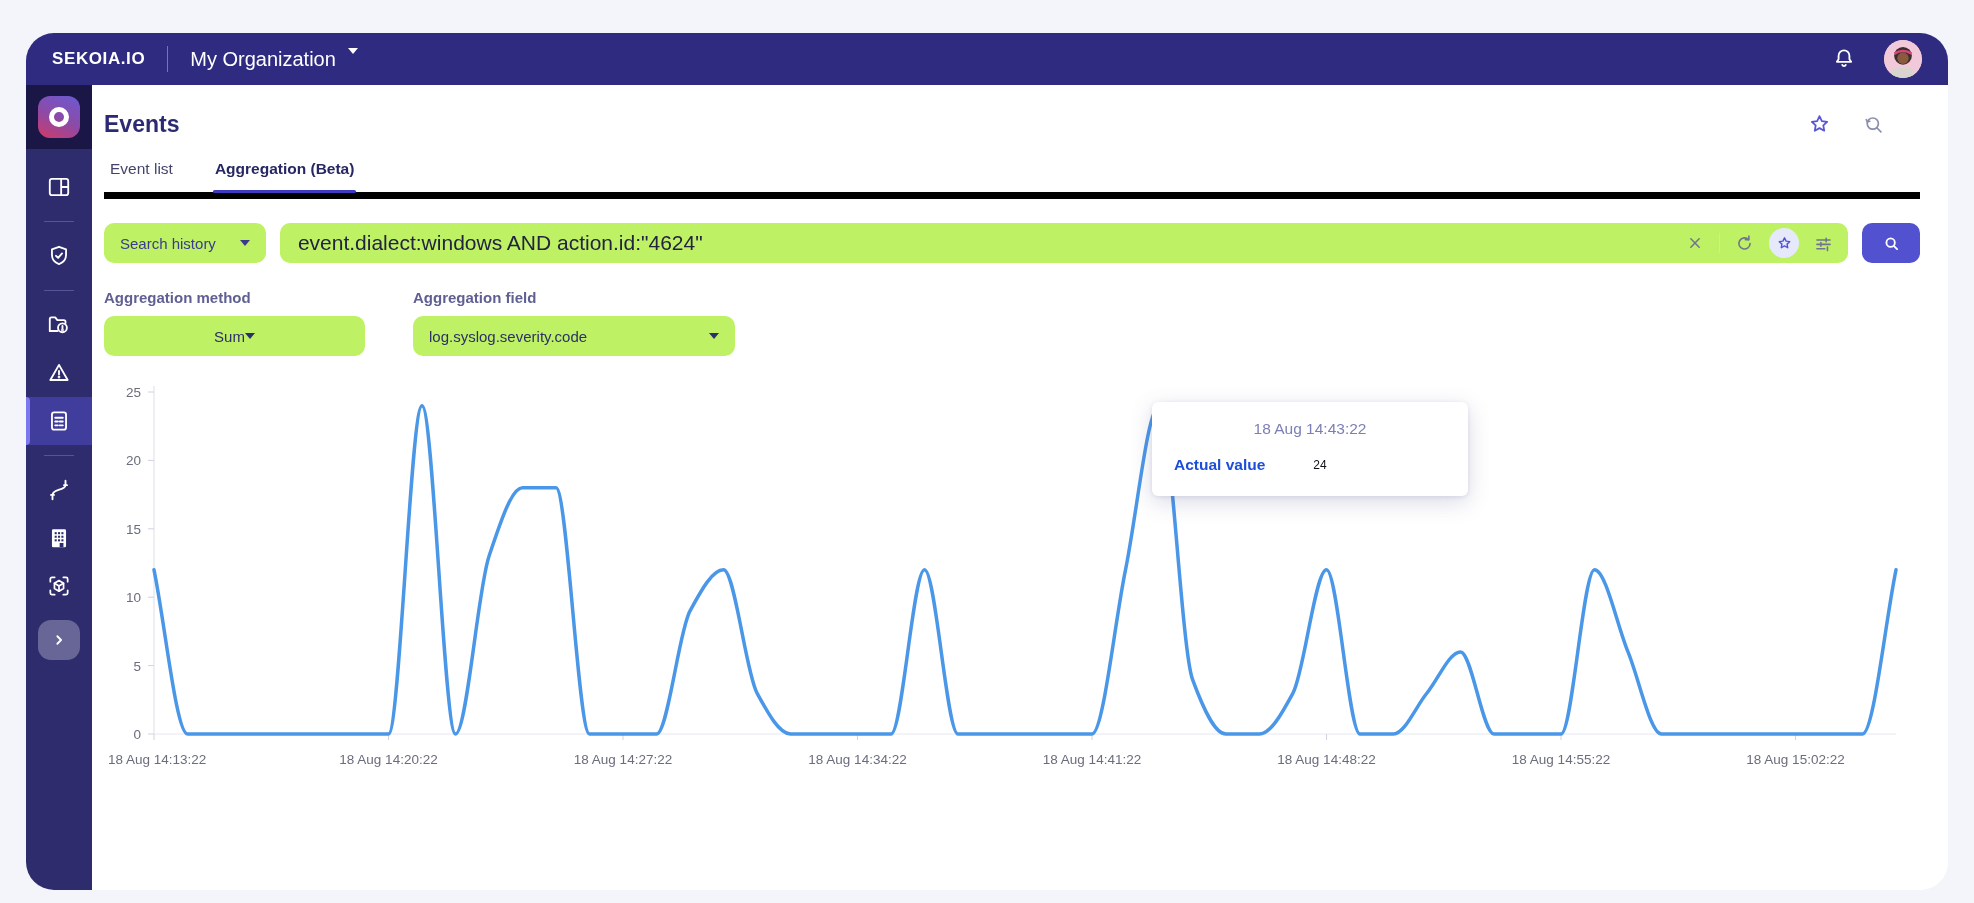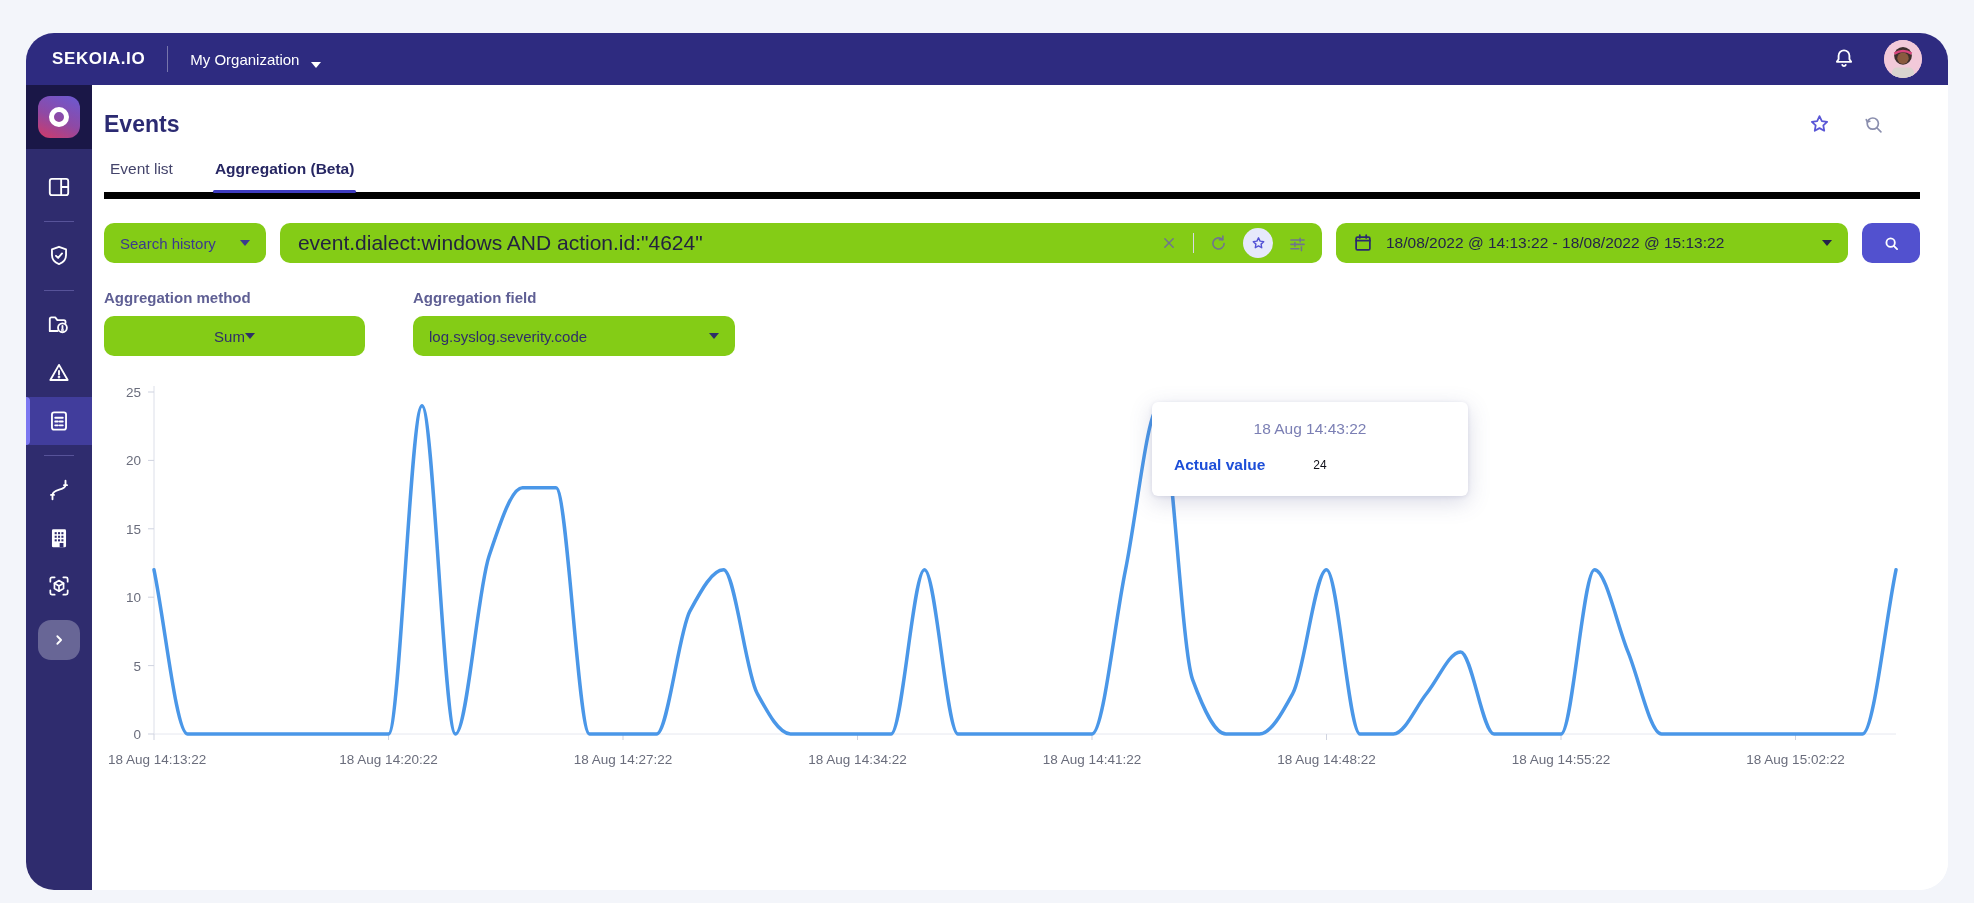--- a/index.html
+++ b/index.html
@@ -3,21 +3,21 @@
 <meta charset="utf-8">
 <style>
   * { box-sizing: border-box; margin: 0; padding: 0; }
   html,body { background:#f3f5fa; font-family:"Liberation Sans","DejaVu Sans",sans-serif; }
   .app-card { width:1922px; height:857px; margin:33px 26px 13px 26px; border-radius:28px; overflow:hidden;
               background:#ffffff; display:flex; flex-direction:column; }
   
   .topbar { height:52px; background:#2e2b80; display:flex; align-items:center; padding:0 26px; flex:none; }
   .brand { color:#fff; font-weight:800; font-size:17px; letter-spacing:.6px; }
   .tb-divider { width:1px; height:26px; background:rgba(255,255,255,.35); margin:0 22px; }
-  .org { display:flex; align-items:flex-end; gap:12px; color:#fff; font-size:15px; cursor:pointer; }
+  .org { display:flex; align-items:flex-start; gap:12px; color:#fff; font-size:20px; cursor:pointer; }
   .caret { width:0; height:0; border-left:5px solid transparent; border-right:5px solid transparent; border-top:6px solid #fff; }
   .tb-right { margin-left:auto; display:flex; align-items:center; gap:26px; }
   .bell-btn { width:28px; height:28px; display:flex; align-items:center; justify-content:center; cursor:pointer; }
   .avatar { width:38px; height:38px; border-radius:50%; background:#f2c9d9; overflow:hidden; cursor:pointer; }
   
   .body-row { flex:1; display:flex; min-height:0; }
   .sidebar { width:66px; background:#2f2c6e; flex:none; display:flex; flex-direction:column; align-items:center; }
   .logo-block { width:66px; height:64px; background:#1a1747; display:flex; align-items:center; justify-content:center; }
   .logo-sq { width:42px; height:42px; border-radius:12px; background:linear-gradient(205deg,#6a5ad3 0%,#8f49a4 55%,#d23a67 100%);
              display:flex; align-items:center; justify-content:center; cursor:pointer; }
@@ -33,21 +33,21 @@
   .content { flex:1; background:#fff; padding:26px 28px 0 12px; min-width:0; }
   .head-row { display:flex; align-items:center; }
   .page-title { font-size:23px; font-weight:700; color:#2b2a72; }
   .head-icons { margin-left:auto; display:flex; align-items:center; gap:30px; padding-right:34px; }
   .tabs { display:flex; gap:38px; margin-top:22px; border-bottom:7px solid #000000; padding-left:4px; }
   .tab { font-size:15.5px; color:#44446b; padding:0 2px 14px 2px; position:relative; cursor:pointer; }
   .tab.active { color:#272763; font-weight:700; }
   .tab.active::after { content:""; position:absolute; left:0; right:0; bottom:-1px; height:3px; background:#3e3bbf; border-radius:2px; }
   
   .toolbar { display:flex; align-items:center; gap:14px; margin-top:24px; }
-  .pill { background:#84cc16; border-radius:10px; height:40px; display:flex; align-items:center; cursor:pointer; }
+  .pill { background:#bef264; border-radius:10px; height:40px; display:flex; align-items:center; cursor:pointer; }
   .history-pill { padding:0 16px; gap:24px; flex:none; }
   .history-pill span { font-size:15px; color:#3b3a8f; }
   .pill .caret { border-top-color:#3b3a8f; }
   .search-field { flex:1; padding:0 14px 0 18px; cursor:text; }
   .search-input { flex:1; border:none; outline:none; background:transparent; font-family:inherit; font-size:21px; color:#23233f; }
   .sf-icons { display:flex; align-items:center; gap:14px; }
   .sf-div { width:1px; height:20px; background:#d8dae6; }
   .star-chip { width:30px; height:30px; border-radius:50%; background:#e6e9fb; display:flex; align-items:center; justify-content:center; }
   .icon-btn { display:flex; align-items:center; justify-content:center; cursor:pointer; }
   .date-pill { width:512px; padding:0 16px; gap:12px; flex:none; }
@@ -236,28 +236,20 @@
               <svg width="17" height="17" viewBox="0 0 24 24" fill="none" stroke="#5352d5" stroke-width="2" stroke-linejoin="round">
                 <path d="M12 4l2.25 4.7 5.1.7-3.7 3.5.9 5.1L12 15.5 7.45 18l.9-5.1-3.7-3.5 5.1-.7z"></path>
               </svg>
             </span>
             <span class="icon-btn">
               <svg width="21" height="21" viewBox="0 0 24 24" fill="none" stroke="#70748f" stroke-width="1.8" stroke-linecap="round">
                 <path d="M4.5 8h15M15 5.9v4.2M4.5 13h15M9 10.9v4.2M4.5 18h9M16.5 15.9v4.2"></path>
               </svg>
             </span>
           </div>
-        </div>
-        <div class="pill date-pill">
-          <svg width="22" height="22" viewBox="0 0 24 24" fill="none" stroke="#2b2a6e" stroke-width="1.9" stroke-linecap="round">
-            <rect x="4.5" y="5.5" width="15" height="14" rx="1.5"></rect>
-              <path d="M8.5 3.5v3M15.5 3.5v3M4.5 9.5h15"></path>
-          </svg>
-          <span>18/08/2022 @ 14:13:22 - 18/08/2022 @ 15:13:22</span>
-          <span class="caret"></span>
         </div>
         <button class="search-btn">
           <svg width="21" height="21" viewBox="0 0 24 24" fill="none" stroke="#fff" stroke-width="2.1" stroke-linecap="round">
             <circle cx="11" cy="11" r="4.8"></circle>
               <path d="M14.6 14.6L18.4 18.4"></path>
           </svg>
         </button>
       </div>
 
       <div class="agg-row">

